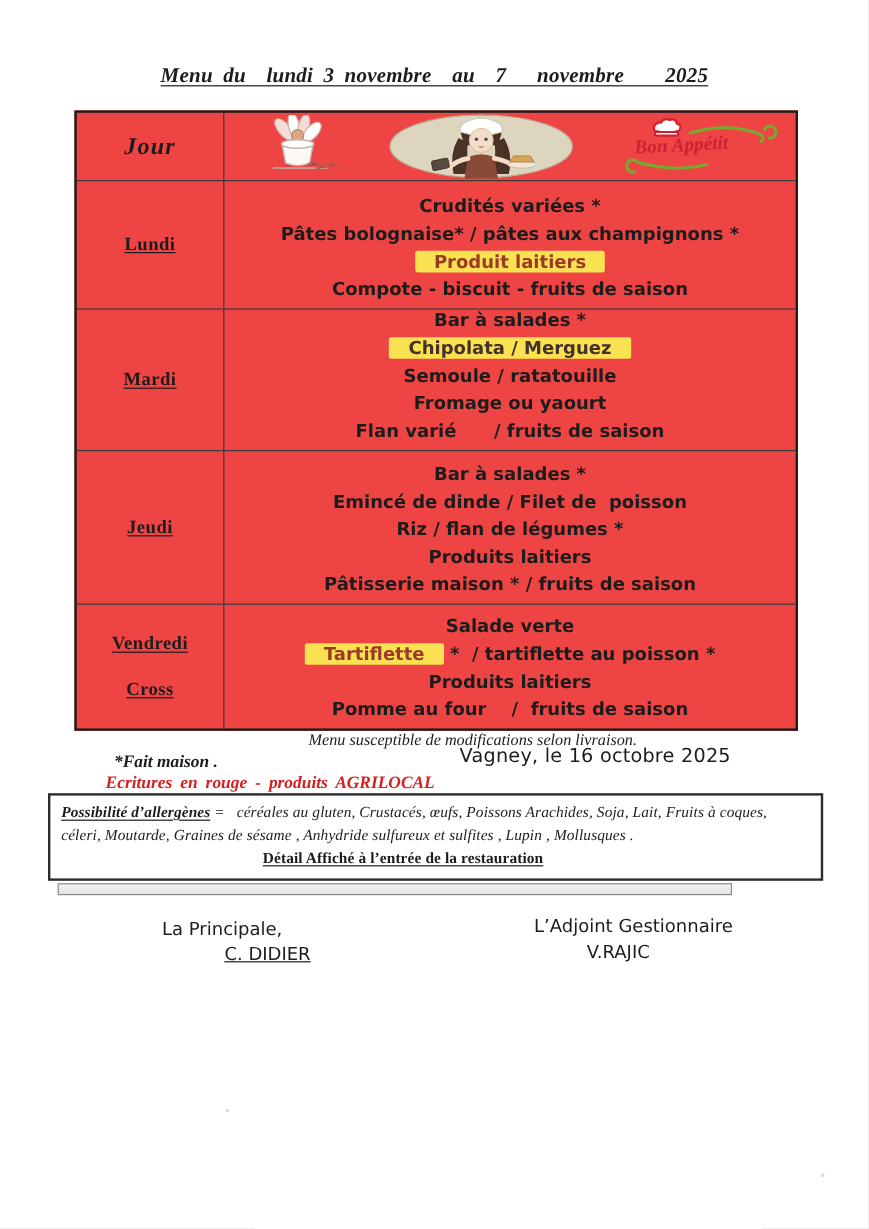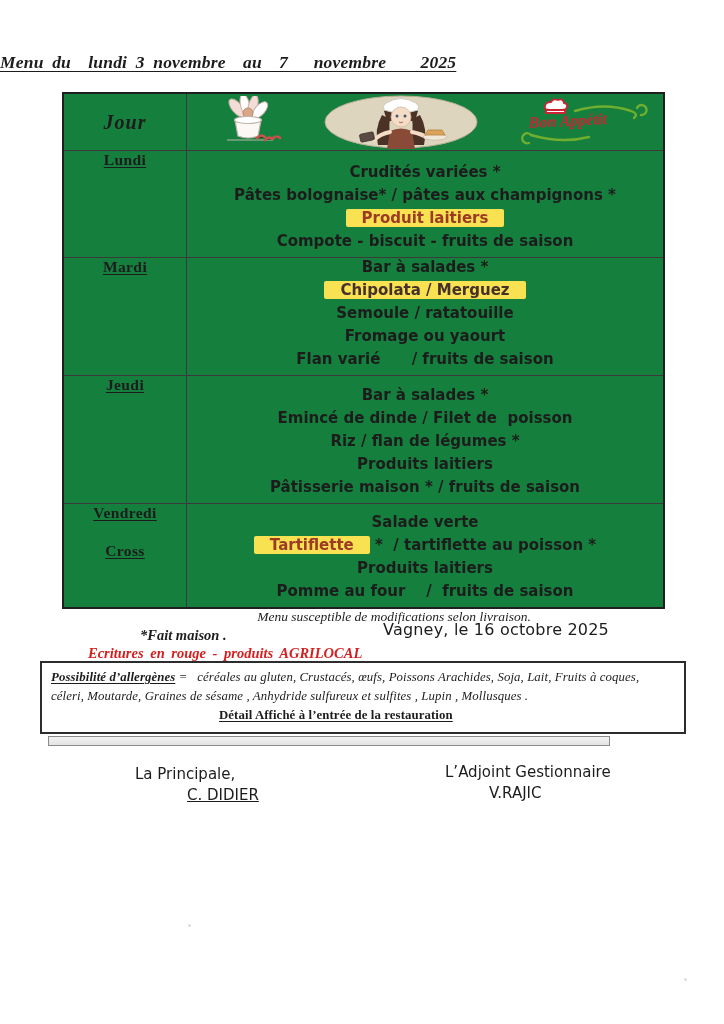--- a/index.html
+++ b/index.html
@@ -4,30 +4,30 @@
 <style>
   * { margin:0; padding:0; box-sizing:border-box; }
   body { background:#9a9a9a; }
   .page {
     position:relative; width:724px; height:1024px; margin:0 auto;
     background:#ffffff; overflow:hidden;
     font-family:"DejaVu Sans", sans-serif; color:#1c1c1c;
   }
   
   .doc-title {
-    position:absolute; top:52px; left:0; width:724px; 
+    position:absolute; top:52px; left:0; width:724px; text-align:center;
     font-family:"Liberation Serif", serif; font-weight:bold; font-style:italic;
     font-size:17.5px; letter-spacing:0.2px; word-spacing:4px;
     text-decoration:underline; text-underline-offset:3px;
     white-space:pre-wrap;
   }
   
   .menu-table {
     position:absolute; left:62px; top:92px; width:603px;
-    border:2px solid #1f1f1f; background:#15803d;
+    border:2px solid #1f1f1f; background:#ef4444;
   }
   .table-header { display:flex; height:56px; }
   .jour-cell {
     width:123px; border-right:1px solid #3a3a3a;
     display:flex; align-items:center; justify-content:center;
   }
   .jour-label {
     font-family:"Liberation Serif", serif; font-weight:bold; font-style:italic;
     font-size:20px; letter-spacing:1px;
   }
@@ -35,21 +35,21 @@
     flex:1; display:flex; align-items:center; justify-content:space-between;
     padding:2px 14px 2px 26px;
   }
   .menu-row { display:flex; border-top:1px solid #3a3a3a; }
   .menu-row:nth-of-type(1){ height:107px; }
   .menu-row:nth-of-type(2){ height:118px; }
   .menu-row:nth-of-type(3){ height:128px; }
   .menu-row:nth-of-type(4){ height:104px; }
   .day-cell {
     width:123px; border-right:1px solid #3a3a3a;
-    display:flex; flex-direction:column; align-items:center; 
+    display:flex; flex-direction:column; align-items:center; justify-content:center;
     row-gap:20px;
   }
   .day-label {
     font-family:"Liberation Serif", serif; font-weight:bold; font-size:15.5px;
     letter-spacing:0.4px; text-decoration:underline; text-underline-offset:2px;
   }
   .menu-cell {
     flex:1; display:flex; flex-direction:column; justify-content:flex-end;
     align-items:center; padding:4px 8px;font-weight:bold;
   }
@@ -59,21 +59,21 @@
   .hl {
     background:var(--hl, #f8e252); padding:0 16px; border-radius:2px;
   }
   
   .livraison-note {
     position:absolute; top:609px; left:94px; width:600px; text-align:center;
     font-family:"Liberation Serif", serif; font-style:italic; font-size:13.5px;
   }
   .fait-maison {
     position:absolute; top:627px; left:95px;
-    font-family:"Liberation Serif", serif; font-weight:bold; font-style:italic; font-size:14.5px;margin-left:45px;
+    font-family:"Liberation Serif", serif; font-weight:bold; font-style:italic; font-size:14.5px;
   }
   .place-date {
     position:absolute; top:620px; left:383px; font-size:16px; letter-spacing:0.2px;
   }
   .red-note {
     position:absolute; top:645px; left:88px;
     font-family:"Liberation Serif", serif; font-weight:bold; font-style:italic;
     font-size:14.5px; color:var(--red, #d42020); word-spacing:3px;
   }
   

